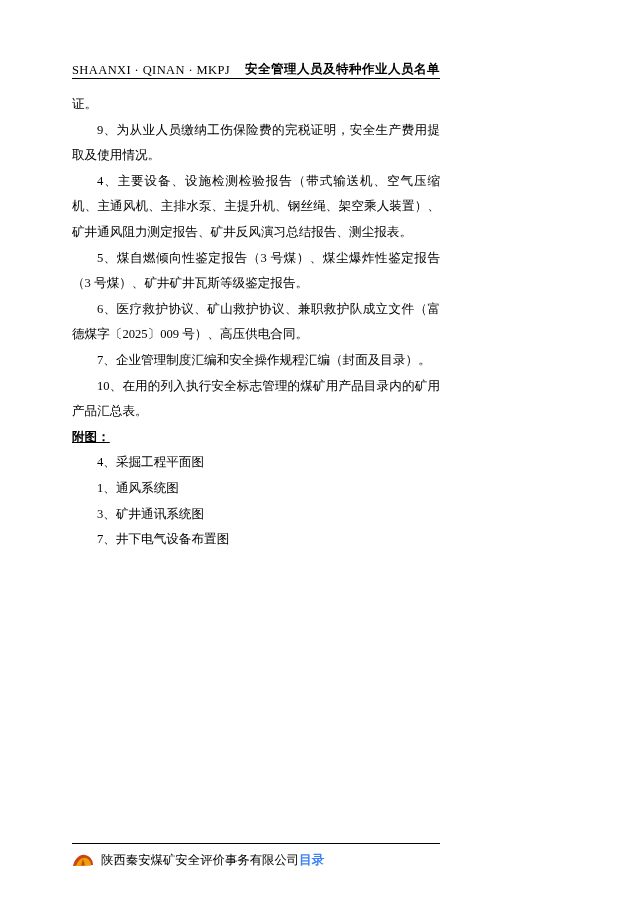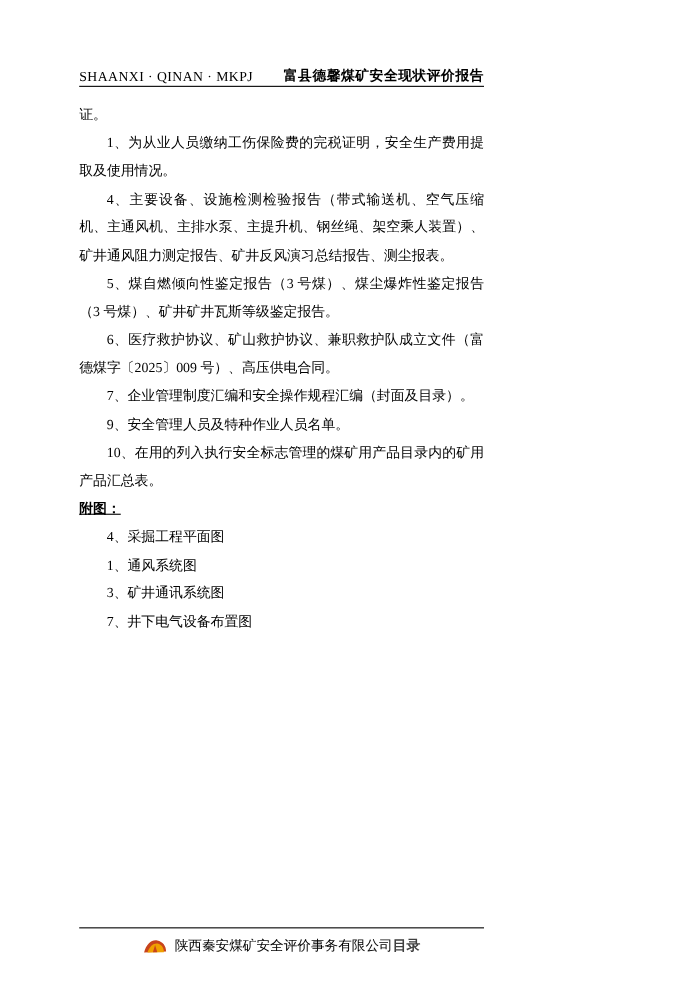--- a/index.html
+++ b/index.html
@@ -96,64 +96,63 @@
     border-top: 1.4px solid #000;
   }
   .footer {
     position: absolute;
     left: 72px;
     right: 72px;
     bottom: 28px;
     height: 24px;
     display: flex;
     align-items: center;
-    justify-content: center;
+    justify-content: flex-start;
   }
   .footer-left {
     display: flex;
     align-items: center;
     gap: 7px;
   }
   .footer-logo {
     width: 22px;
     height: 17px;
     position: relative;
     display: inline-block;
   }
   .footer-text {
     font-size: 12.4px;
     color: #000;
     white-space: nowrap;
   }
   .footer-right {
     font-size: 12.6px;
     font-weight: bold;
-    color: #404040;
+    color: #3b82f6;
     white-space: nowrap;
   }
 </style>
 </head>
 <body>
 
 <div class="page">
 
   <div class="header">
     <div class="header-left">SHAANXI · QINAN · MKPJ</div>
-    <div class="header-right">富县德馨煤矿安全现状评价报告</div>
+    <div class="header-right">安全管理人员及特种作业人员名单</div>
   </div>
   <div class="header-rule"></div>
 
   <div class="content">
     <p class="line hang">证。</p>
-    <p class="line indent">1、为从业人员缴纳工伤保险费的完税证明，安全生产费用提取及使用情况。</p>
+    <p class="line indent">9、为从业人员缴纳工伤保险费的完税证明，安全生产费用提取及使用情况。</p>
     <p class="line indent">4、主要设备、设施检测检验报告（带式输送机、空气压缩机、主通风机、主排水泵、主提升机、钢丝绳、架空乘人装置）、矿井通风阻力测定报告、矿井反风演习总结报告、测尘报表。</p>
     <p class="line indent">5、煤自燃倾向性鉴定报告（3 号煤）、煤尘爆炸性鉴定报告（3 号煤）、矿井矿井瓦斯等级鉴定报告。</p>
     <p class="line indent">6、医疗救护协议、矿山救护协议、兼职救护队成立文件（富德煤字〔2025〕009 号）、高压供电合同。</p>
     <p class="line indent">7、企业管理制度汇编和安全操作规程汇编（封面及目录）。</p>
-    <p class="line indent">9、安全管理人员及特种作业人员名单。</p>
     <p class="line indent">10、在用的列入执行安全标志管理的煤矿用产品目录内的矿用产品汇总表。</p>
 
     <p class="line hang label-bold">附图：</p>
     <p class="line att-item">4、采掘工程平面图</p>
     <p class="line att-item">1、通风系统图</p>
     <p class="line att-item">3、矿井通讯系统图</p>
     <p class="line att-item">7、井下电气设备布置图</p>
   </div>
 
   <div class="footer-rule"></div>

